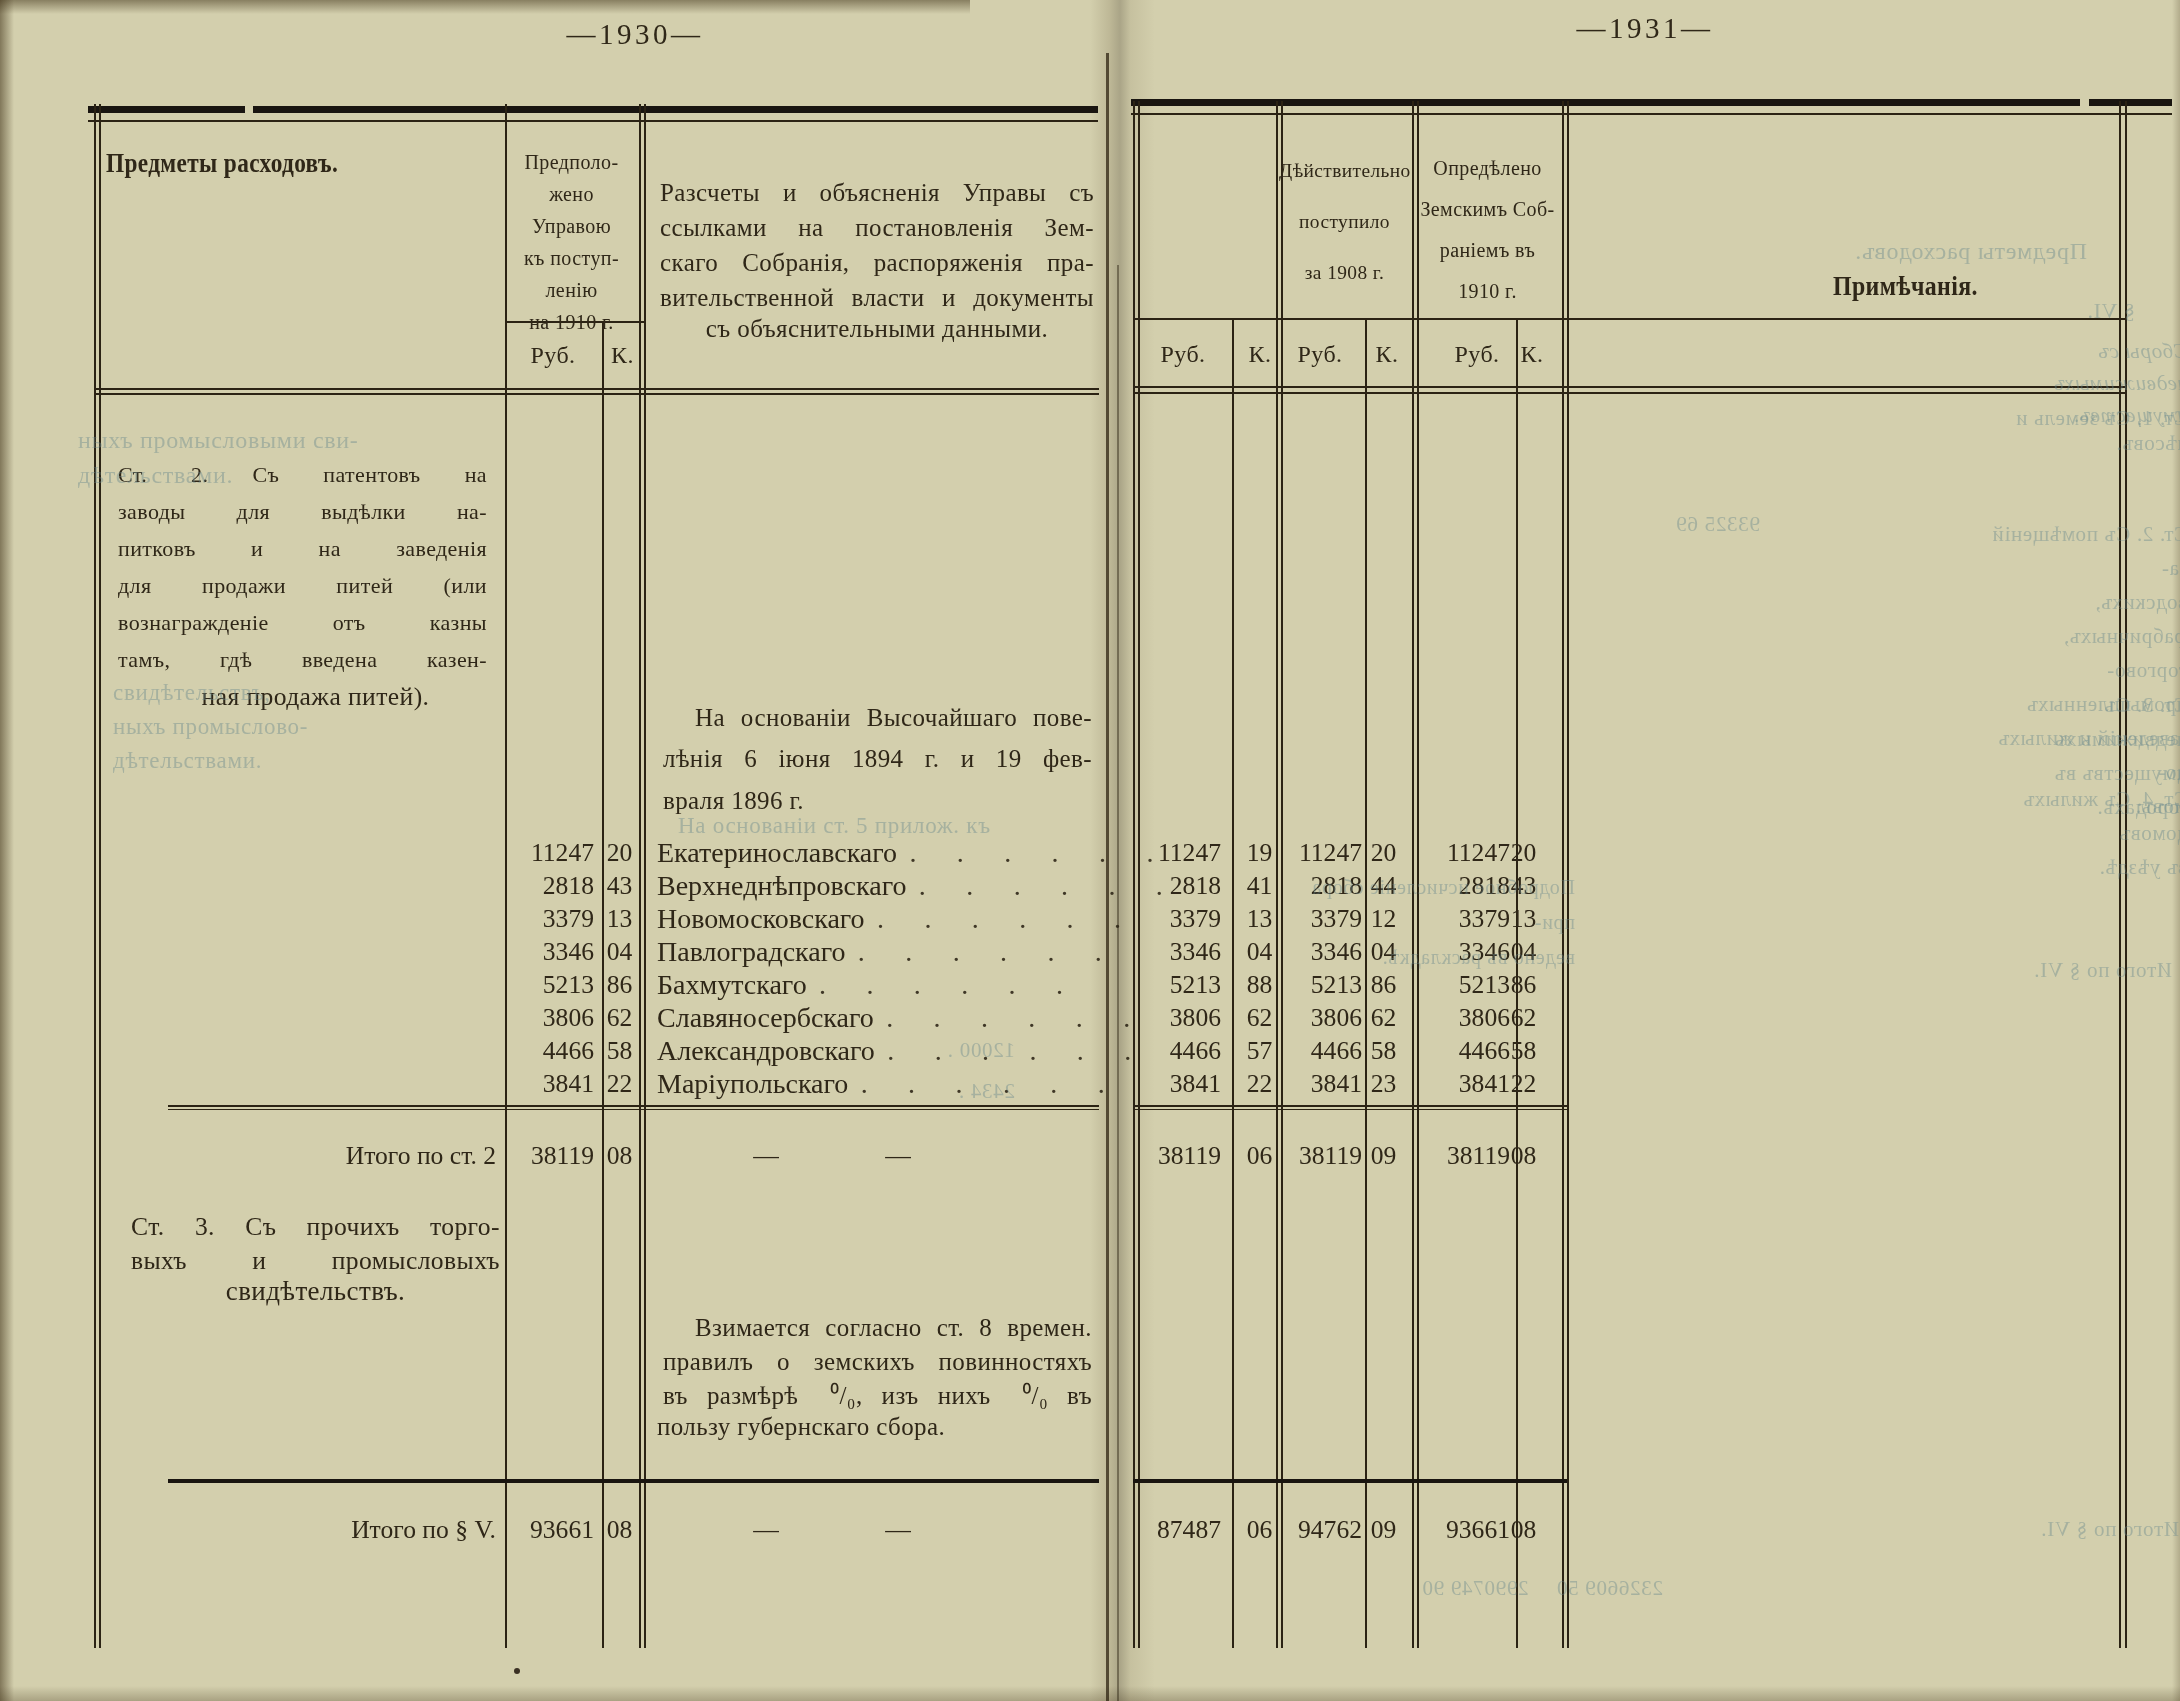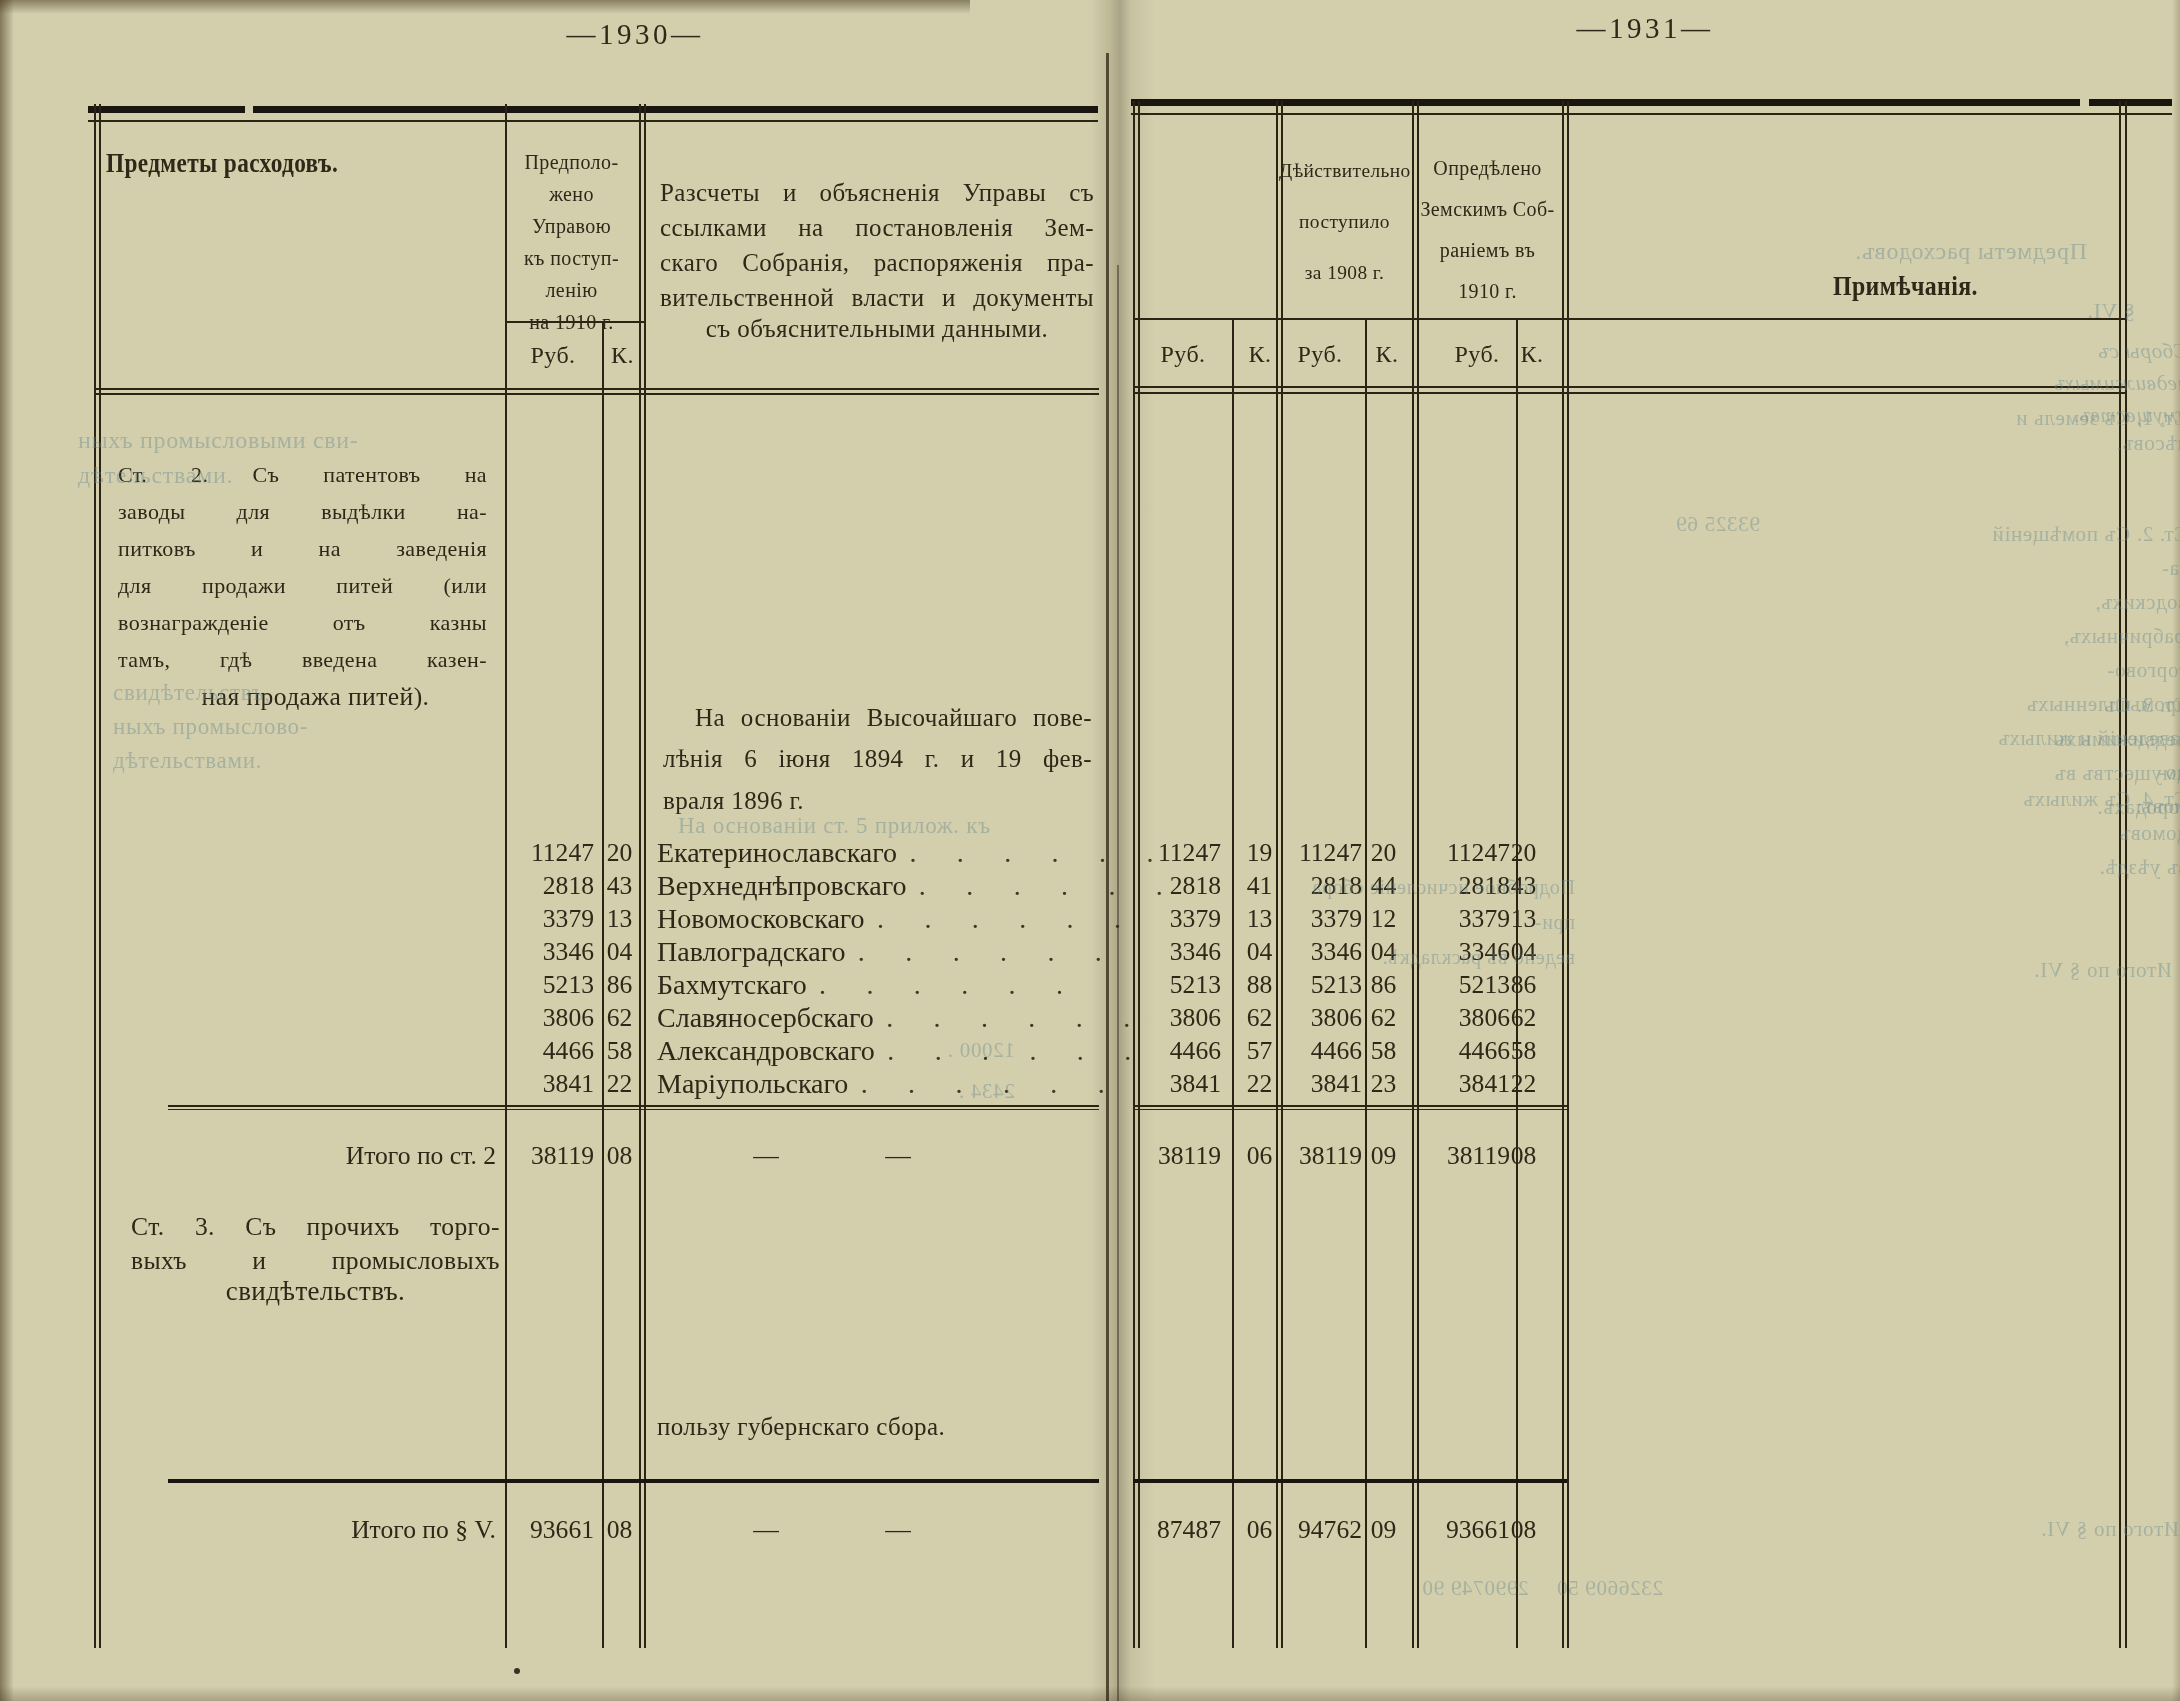--- a/index.html
+++ b/index.html
@@ -287,20 +287,23 @@
     <span class="cell akop">06</span>
     <span class="cell rrub">38119</span>
     <span class="cell rkop">09</span>
     <span class="cell drub">38119</span>
     <span class="cell dkop">08</span>
   </div>
 
   <div class="txt just" style="left:131px;top:1210px;width:369px;font-size:25.6px;line-height:34px">Ст. 3. Съ прочихъ торго-
 выхъ и промысловыхъ</div>
   <div class="txt ctr" style="left:131px;top:1274px;width:369px;font-size:27px;line-height:34px">свидѣтельствъ.</div>
+  <div class="txt just" style="left:663px;top:1311px;width:429px;font-size:25px;line-height:34px;text-indent:32px">Взимается согласно ст. 8 времен.
+правилъ о земскихъ повинностяхъ
+въ размѣрѣ  ⁰/₀, изъ нихъ  ⁰/₀ въ</div>
   <div class="txt" style="left:657px;top:1410px;width:429px;font-size:25px;line-height:34px">пользу губернскаго сбора.</div>
 
   <div class="trow" style="left:104px;top:1509px;width:997px">
     <span class="cell tlabel">Итого по § V.</span>
     <span class="cell prub">93661</span>
     <span class="cell pkop">08</span>
     <span class="cell dash1">—</span>
     <span class="cell dash2">—</span>
   </div>
   <div class="trow" style="left:1135px;top:1509px;width:436px">

